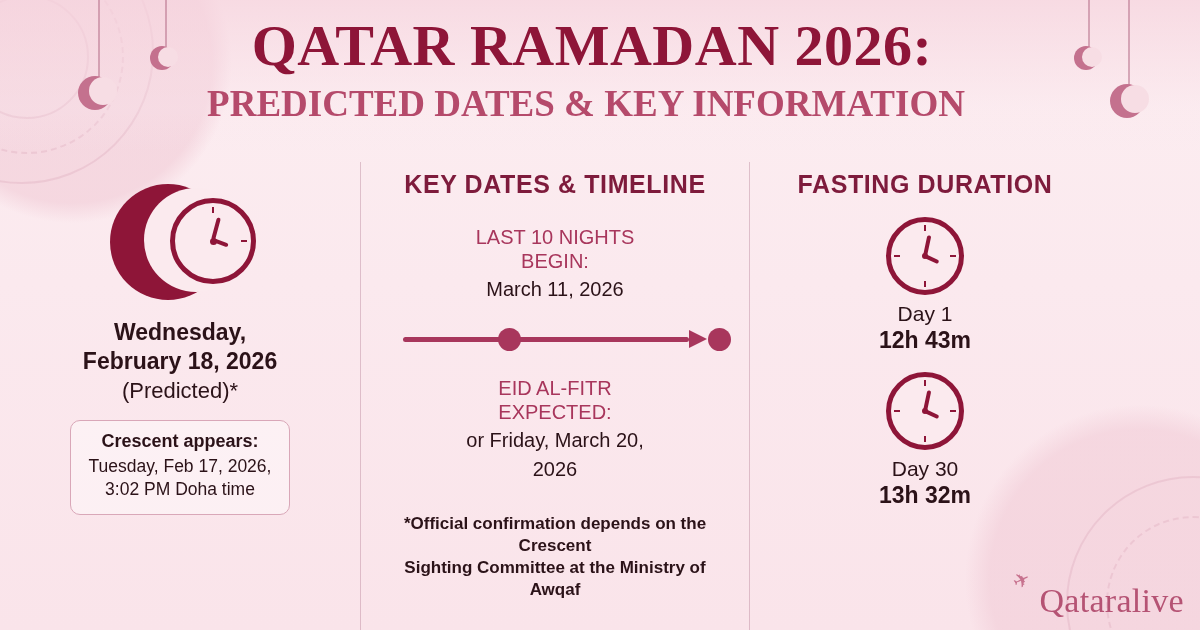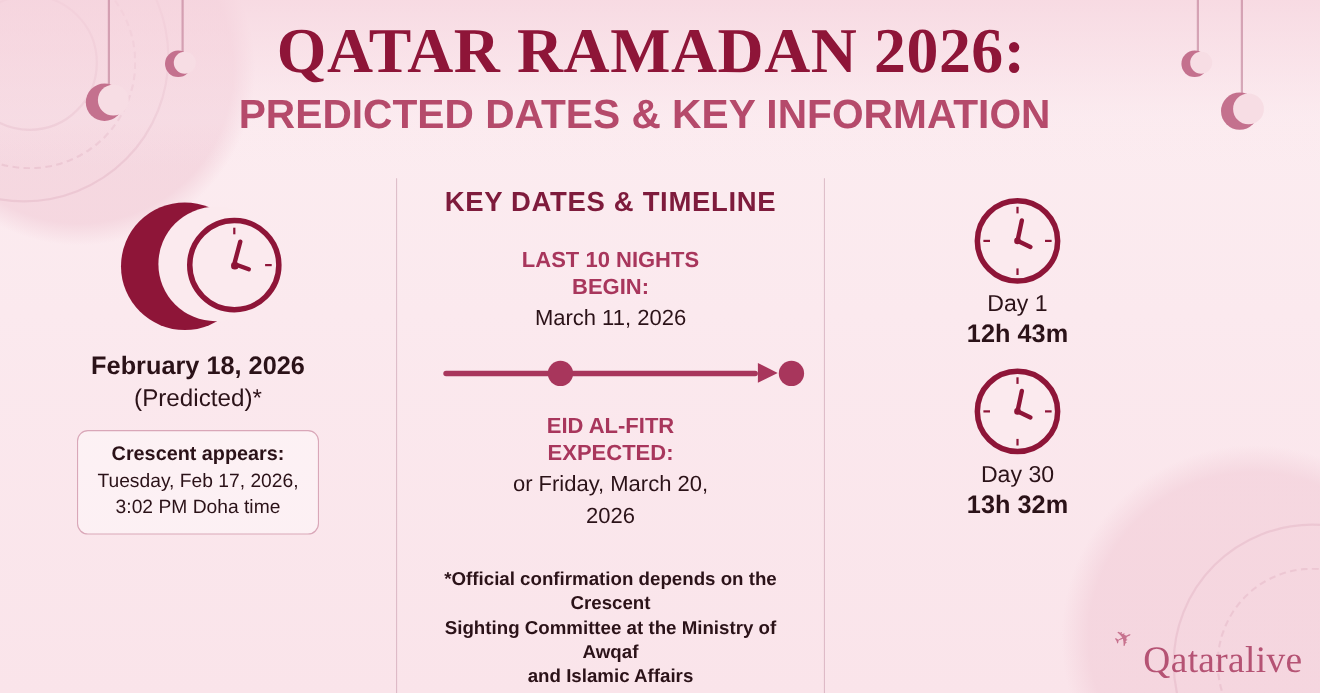--- a/index.html
+++ b/index.html
@@ -76,21 +76,21 @@
   .main-title {
     font-family: "Liberation Serif", serif;
     font-weight: 700;
     font-size: 58px;
     letter-spacing: 0.5px;
     color: #8e1538;
     margin: 0;
     line-height: 1.05;
   }
   .sub-title {
-    font-family: Liberation Sans, sans-serif;
+    font-family: Liberation Serif, serif;
     font-weight: 700;
     font-size: 37px;
     color: #b54a6b;
     margin: 8px 12px 0 0;
     line-height: 1.05;
   }
 
   .columns {
     position: absolute;
     top: 162px; left: 0; right: 0; bottom: 0;
@@ -194,21 +194,21 @@
     color: #2b1218;
     line-height: 1.35;
   }
 
   
   .tl-block-top {
     margin-top: 26px;
   }
   .tl-label {
     font-size: 20px;
-    font-weight: 700;
+    font-weight: 400;
     color: #a8365c;
     line-height: 1.2;
   }
   .tl-date {
     font-size: 20px;
     color: #2b1218;
     line-height: 1.3;
     margin-top: 3px;
   }
   .timeline {
@@ -236,21 +236,21 @@
     top: 16px;
     width: 23px; height: 23px;
     border-radius: 50%;
     background: #a8365c;
   }
   .tl-dot.d1 { left: 95px; }
   .tl-dot.d2 { left: 305px; }
   .tl-block-bottom { margin-top: 10px; }
   .footnote {
     position: absolute;
-    left: 18px; right: 18px; bottom: 4px;
+    left: 18px; right: 18px; bottom: 29px;
     font-size: 17px;
     font-weight: 700;
     color: #2b1218;
     line-height: 1.3;
   }
 
   
   .duration-item { margin-top: 18px; }
   .clock.med {
     position: relative;
@@ -328,20 +328,21 @@
         <div class="clock big">
           <div class="tick" style="top:4px; transform:rotate(0deg);"></div>
           <div class="tick" style="top:4px; transform:rotate(90deg) translateY(0); left:50%; transform-origin:50% 34px;"></div>
           <div class="hand" style="width:4px; height:23px; left:50%; margin-left:-2px; top:14px; transform-origin:50% 100%; transform:rotate(15deg);"></div>
           <div class="hand" style="width:4px; height:16px; left:50%; margin-left:-2px; top:21px; transform-origin:50% 100%; transform:rotate(110deg);"></div>
           <div style="position:absolute; left:50%; top:50%; width:7px; height:7px; margin:-3.5px 0 0 -3.5px; border-radius:50%; background:#8e1538;"></div>
         </div>
       </div>
 
       <div class="left-date">
+        <div>Wednesday,</div>
         <div>February 18, 2026</div>
       </div>
       <div class="left-predicted">(Predicted)*</div>
 
       <div class="crescent-box">
         <div class="cb-title">Crescent appears:</div>
         <div class="cb-line">Tuesday, Feb 17, 2026,</div>
         <div class="cb-line">3:02 PM Doha time</div>
       </div>
     </section>
@@ -365,25 +366,25 @@
       <div class="tl-block-bottom">
         <div class="tl-label">EID AL-FITR</div>
         <div class="tl-label">EXPECTED:</div>
         <div class="tl-date">or Friday, March 20,</div>
         <div class="tl-date">2026</div>
       </div>
 
       <div class="footnote">
         <div>*Official confirmation depends on the Crescent</div>
         <div>Sighting Committee at the Ministry of Awqaf</div>
-        <div>and Islamic Affairs</div>
       </div>
     </section>
 
     <section class="col col-right">
+      <h3 class="col-head">FASTING DURATION</h3>
 
       <div class="duration-item">
         <div class="clock med">
           <div class="hand" style="width:4px; height:21px; left:50%; margin-left:-2px; top:13px; transform-origin:50% 100%; transform:rotate(12deg);"></div>
           <div class="hand" style="width:4px; height:15px; left:50%; margin-left:-2px; top:19px; transform-origin:50% 100%; transform:rotate(115deg);"></div>
           <div style="position:absolute; left:50%; top:50%; width:6px; height:6px; margin:-3px 0 0 -3px; border-radius:50%; background:#8e1538;"></div>
           <div class="tick" style="top:3px;"></div>
           <div class="tick" style="top:3px; transform-origin:50% 31px; transform:rotate(90deg);"></div>
           <div class="tick" style="top:3px; transform-origin:50% 31px; transform:rotate(180deg);"></div>
           <div class="tick" style="top:3px; transform-origin:50% 31px; transform:rotate(270deg);"></div>

